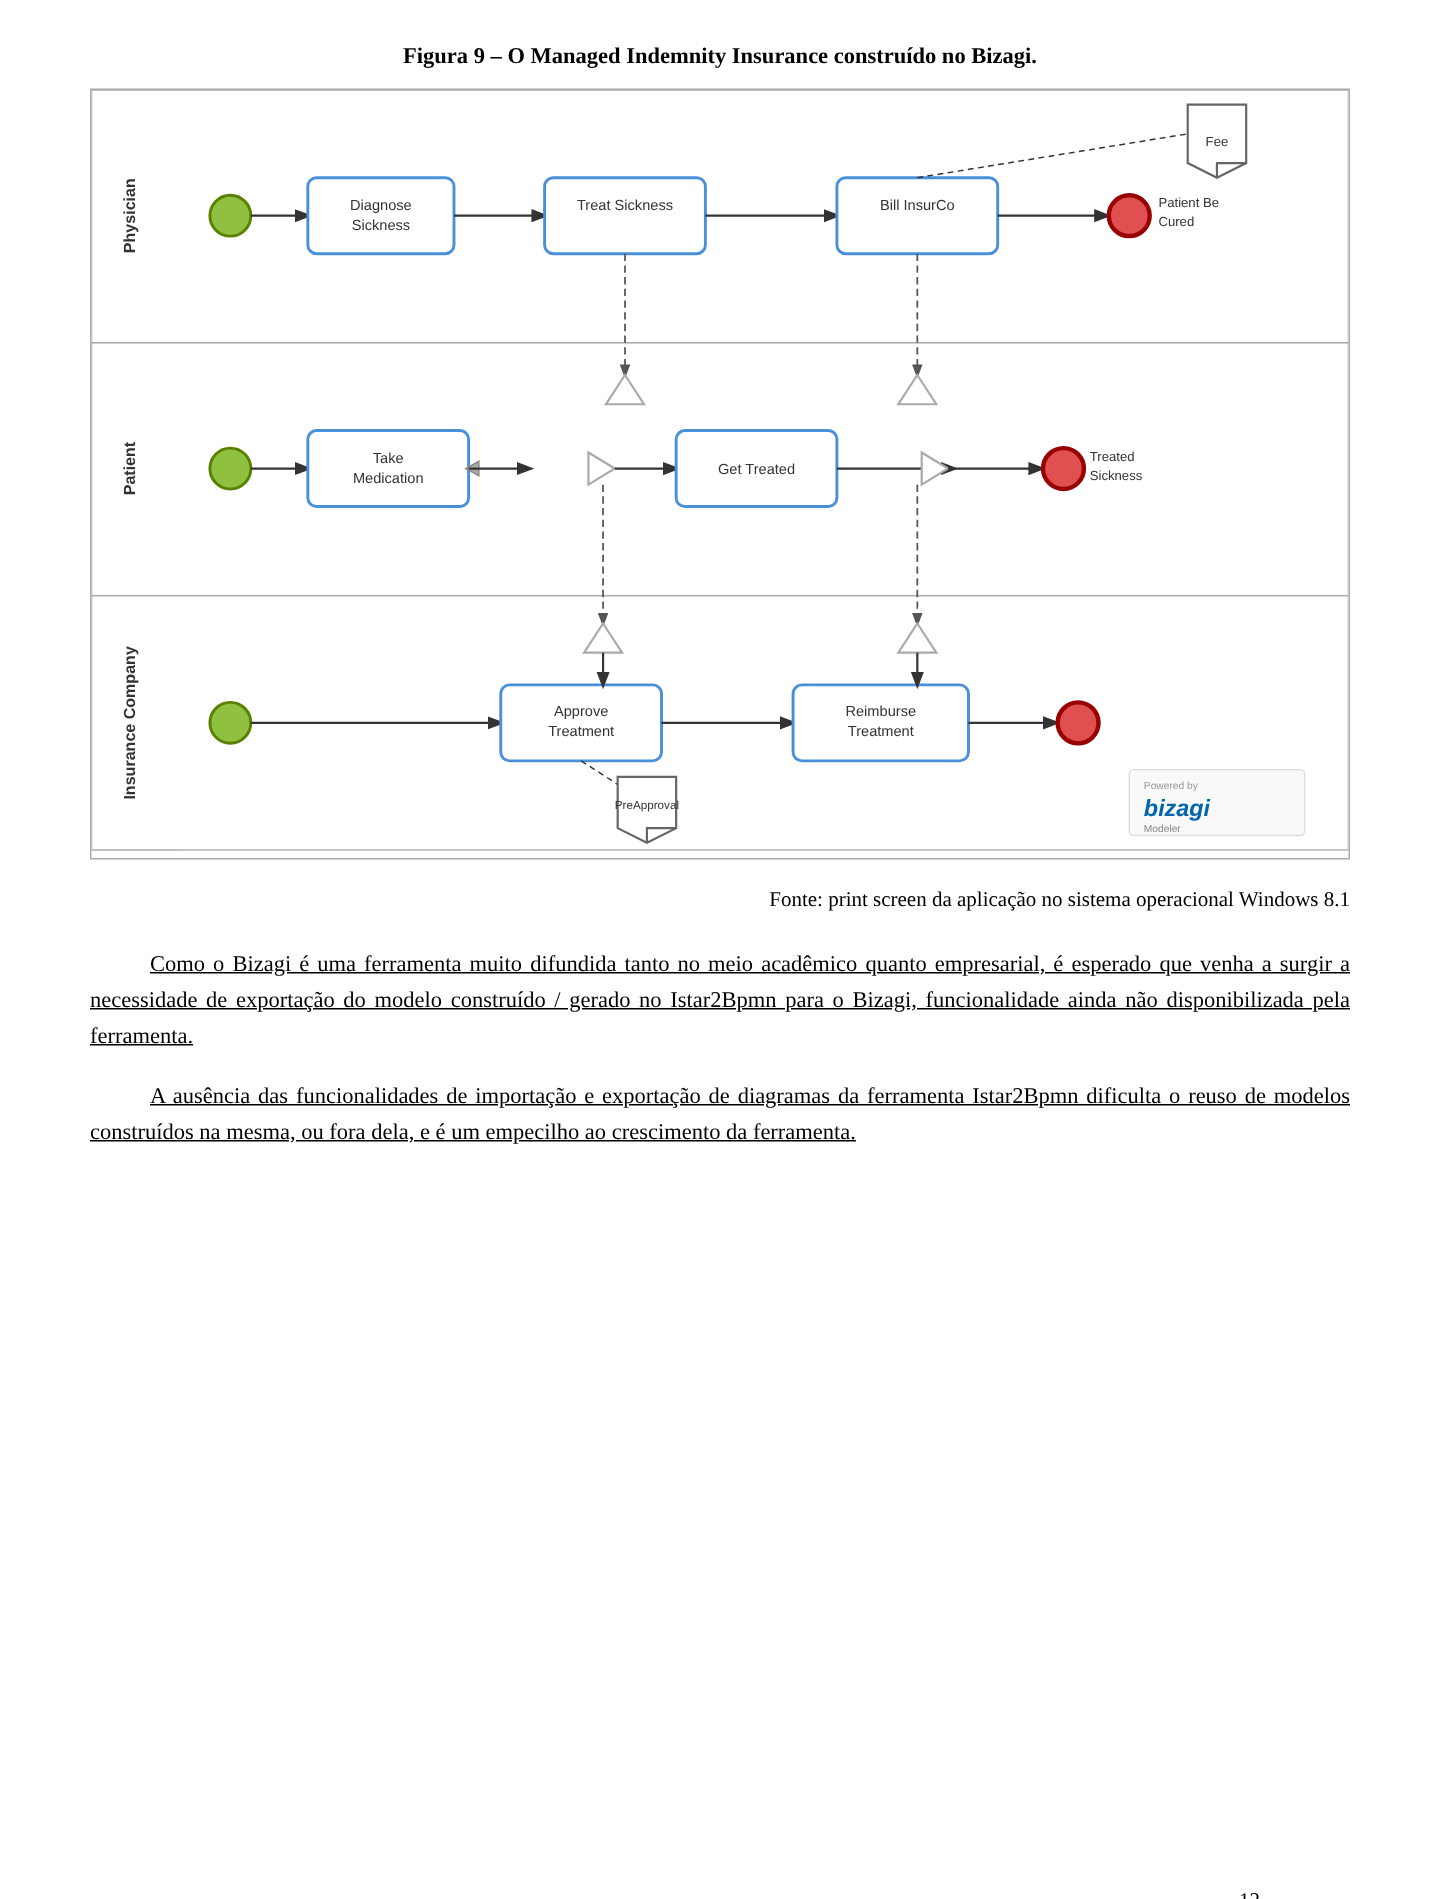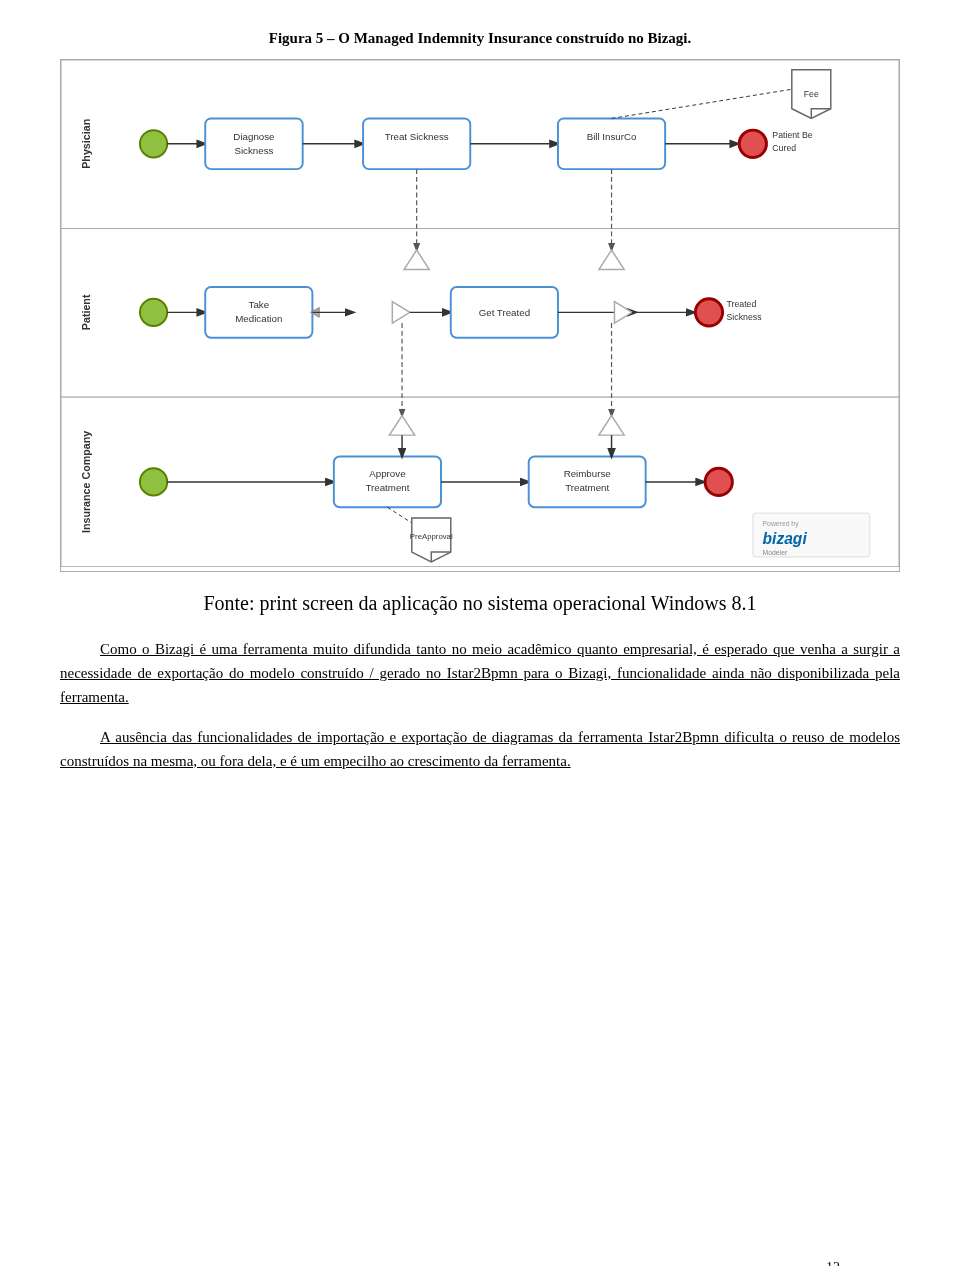--- a/index.html
+++ b/index.html
@@ -27,22 +27,22 @@
       position: relative;
       margin-bottom: 18px;
       overflow: hidden;
     }
 
     .diagram-svg-wrapper {
       width: 100%;
     }
 
     .fonte-text {
-      text-align: center;
-      font-size: 20px;
+      text-align: right;
+      font-size: 14px;
       margin-bottom: 22px;
       margin-top: 20px;
     }
 
     .body-text {
       text-align: justify;
       font-size: 15px;
       line-height: 1.6;
       margin-bottom: 16px;
       text-indent: 40px;
@@ -58,21 +58,21 @@
 
     .page-wrapper {
       position: relative;
       min-height: 1266px;
     }
   </style>
 </head>
 <body>
 
 <div class="page-wrapper">
-  <div class="page-title">Figura 5 – O Managed Indemnity Insurance construído no Bizagi.</div>
+  <div class="page-title">Figura 9 – O Managed Indemnity Insurance construído no Bizagi.</div>
 
   <div class="diagram-container">
     <div class="diagram-svg-wrapper">
       <svg viewBox="0 0 860 520" width="100%" xmlns="http://www.w3.org/2000/svg" font-family="Arial, sans-serif" font-size="11">
 
         <rect x="0" y="0" width="860" height="520" fill="white" stroke="#aaa" stroke-width="1"></rect>
 
         <rect x="0" y="0" width="60" height="520" fill="#f5f5f5" stroke="#aaa" stroke-width="1"></rect>
 
         <rect x="0" y="0" width="860" height="173" fill="white" stroke="#aaa" stroke-width="1"></rect>

